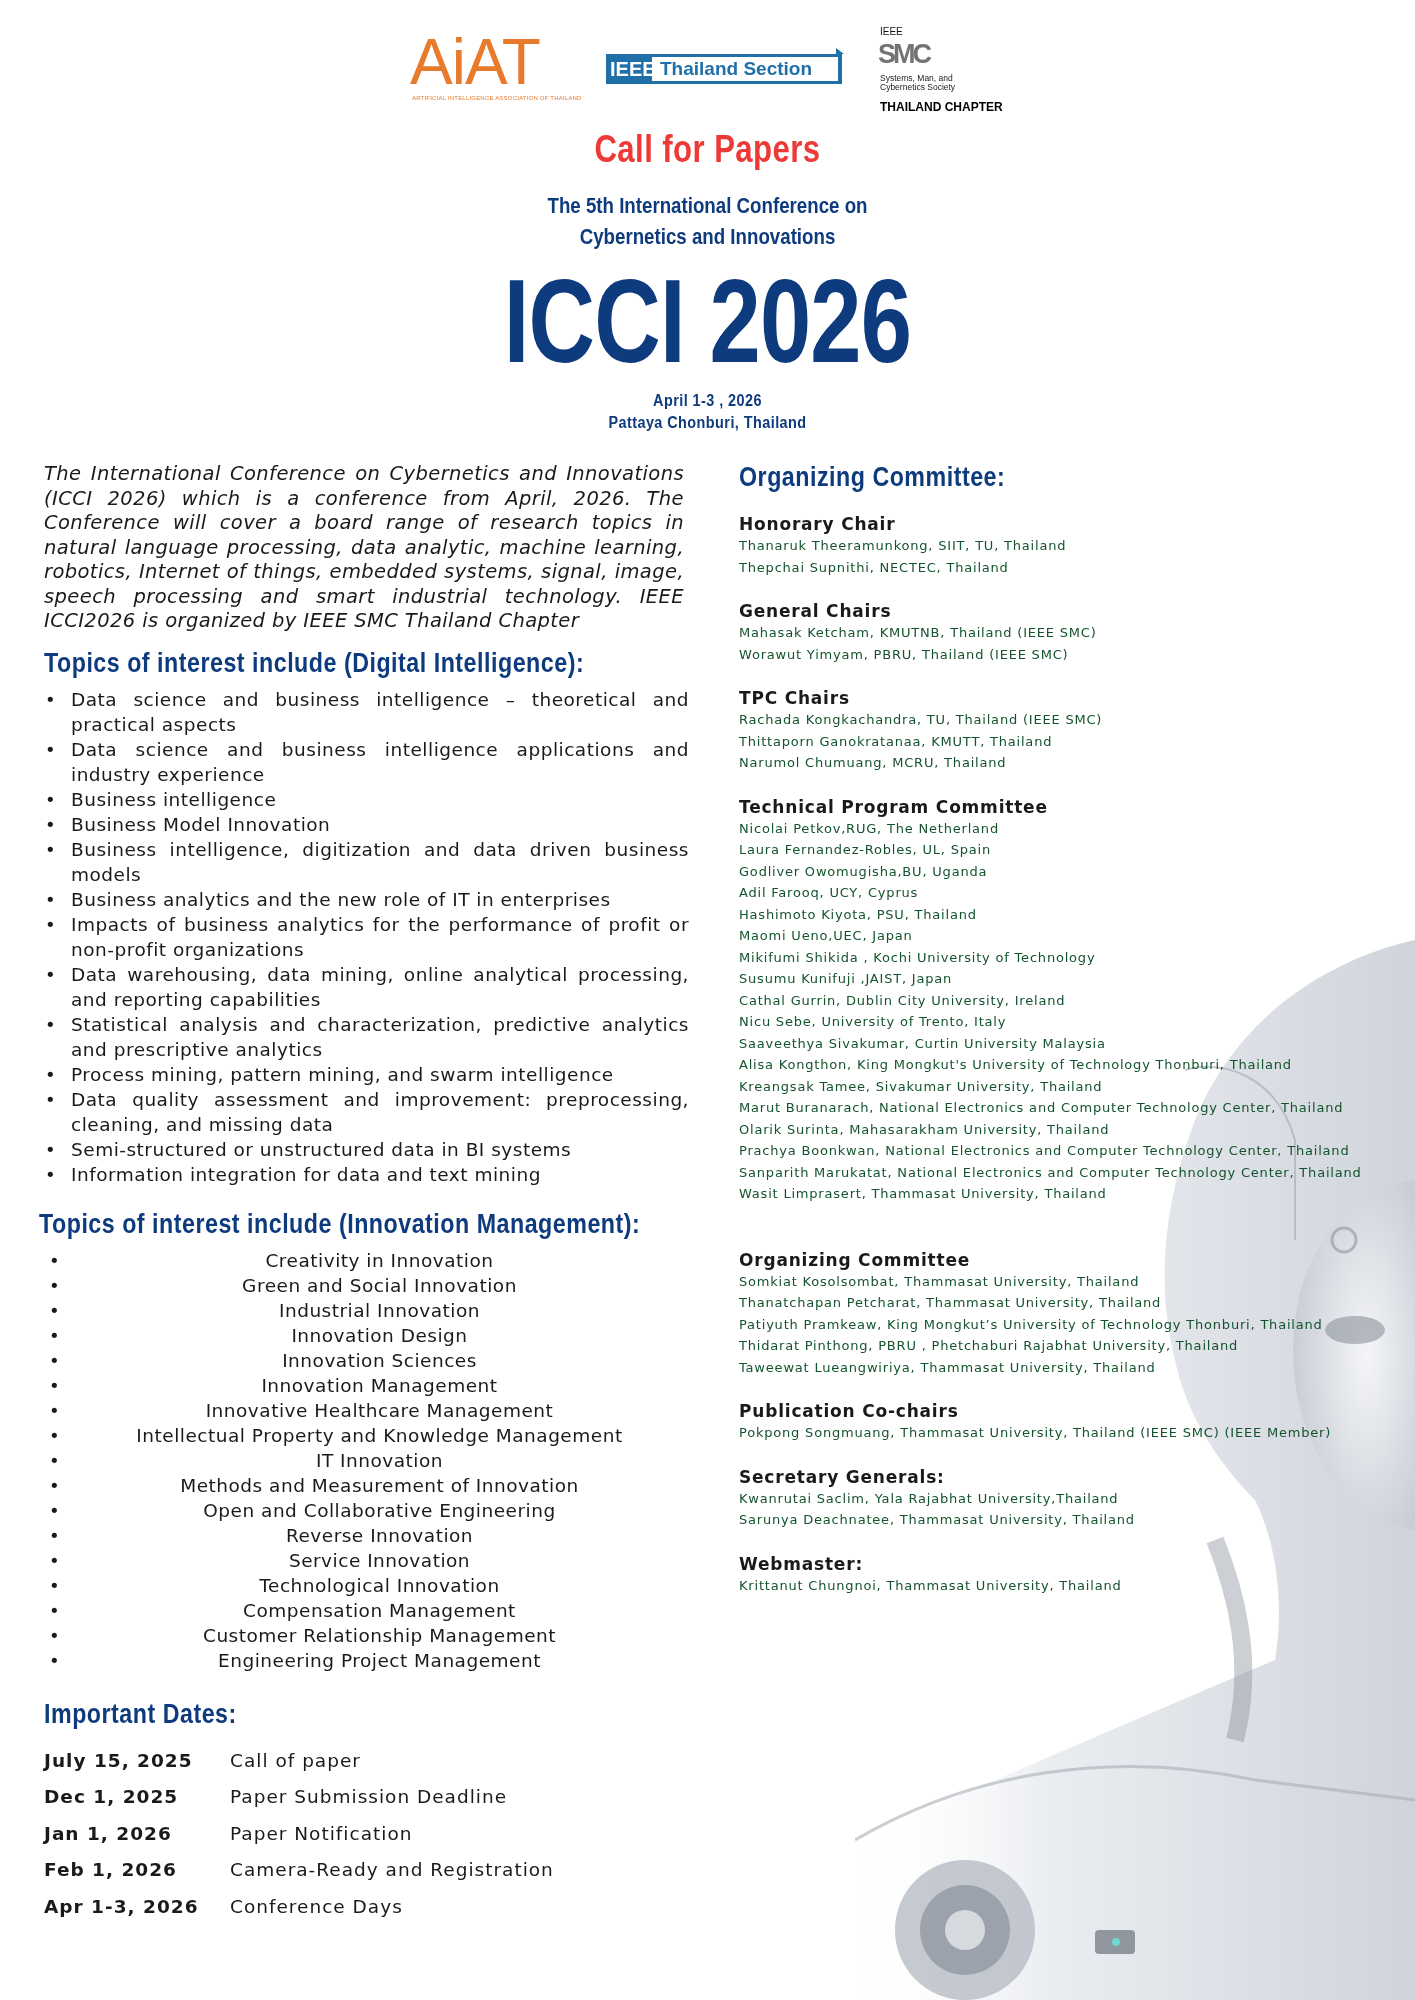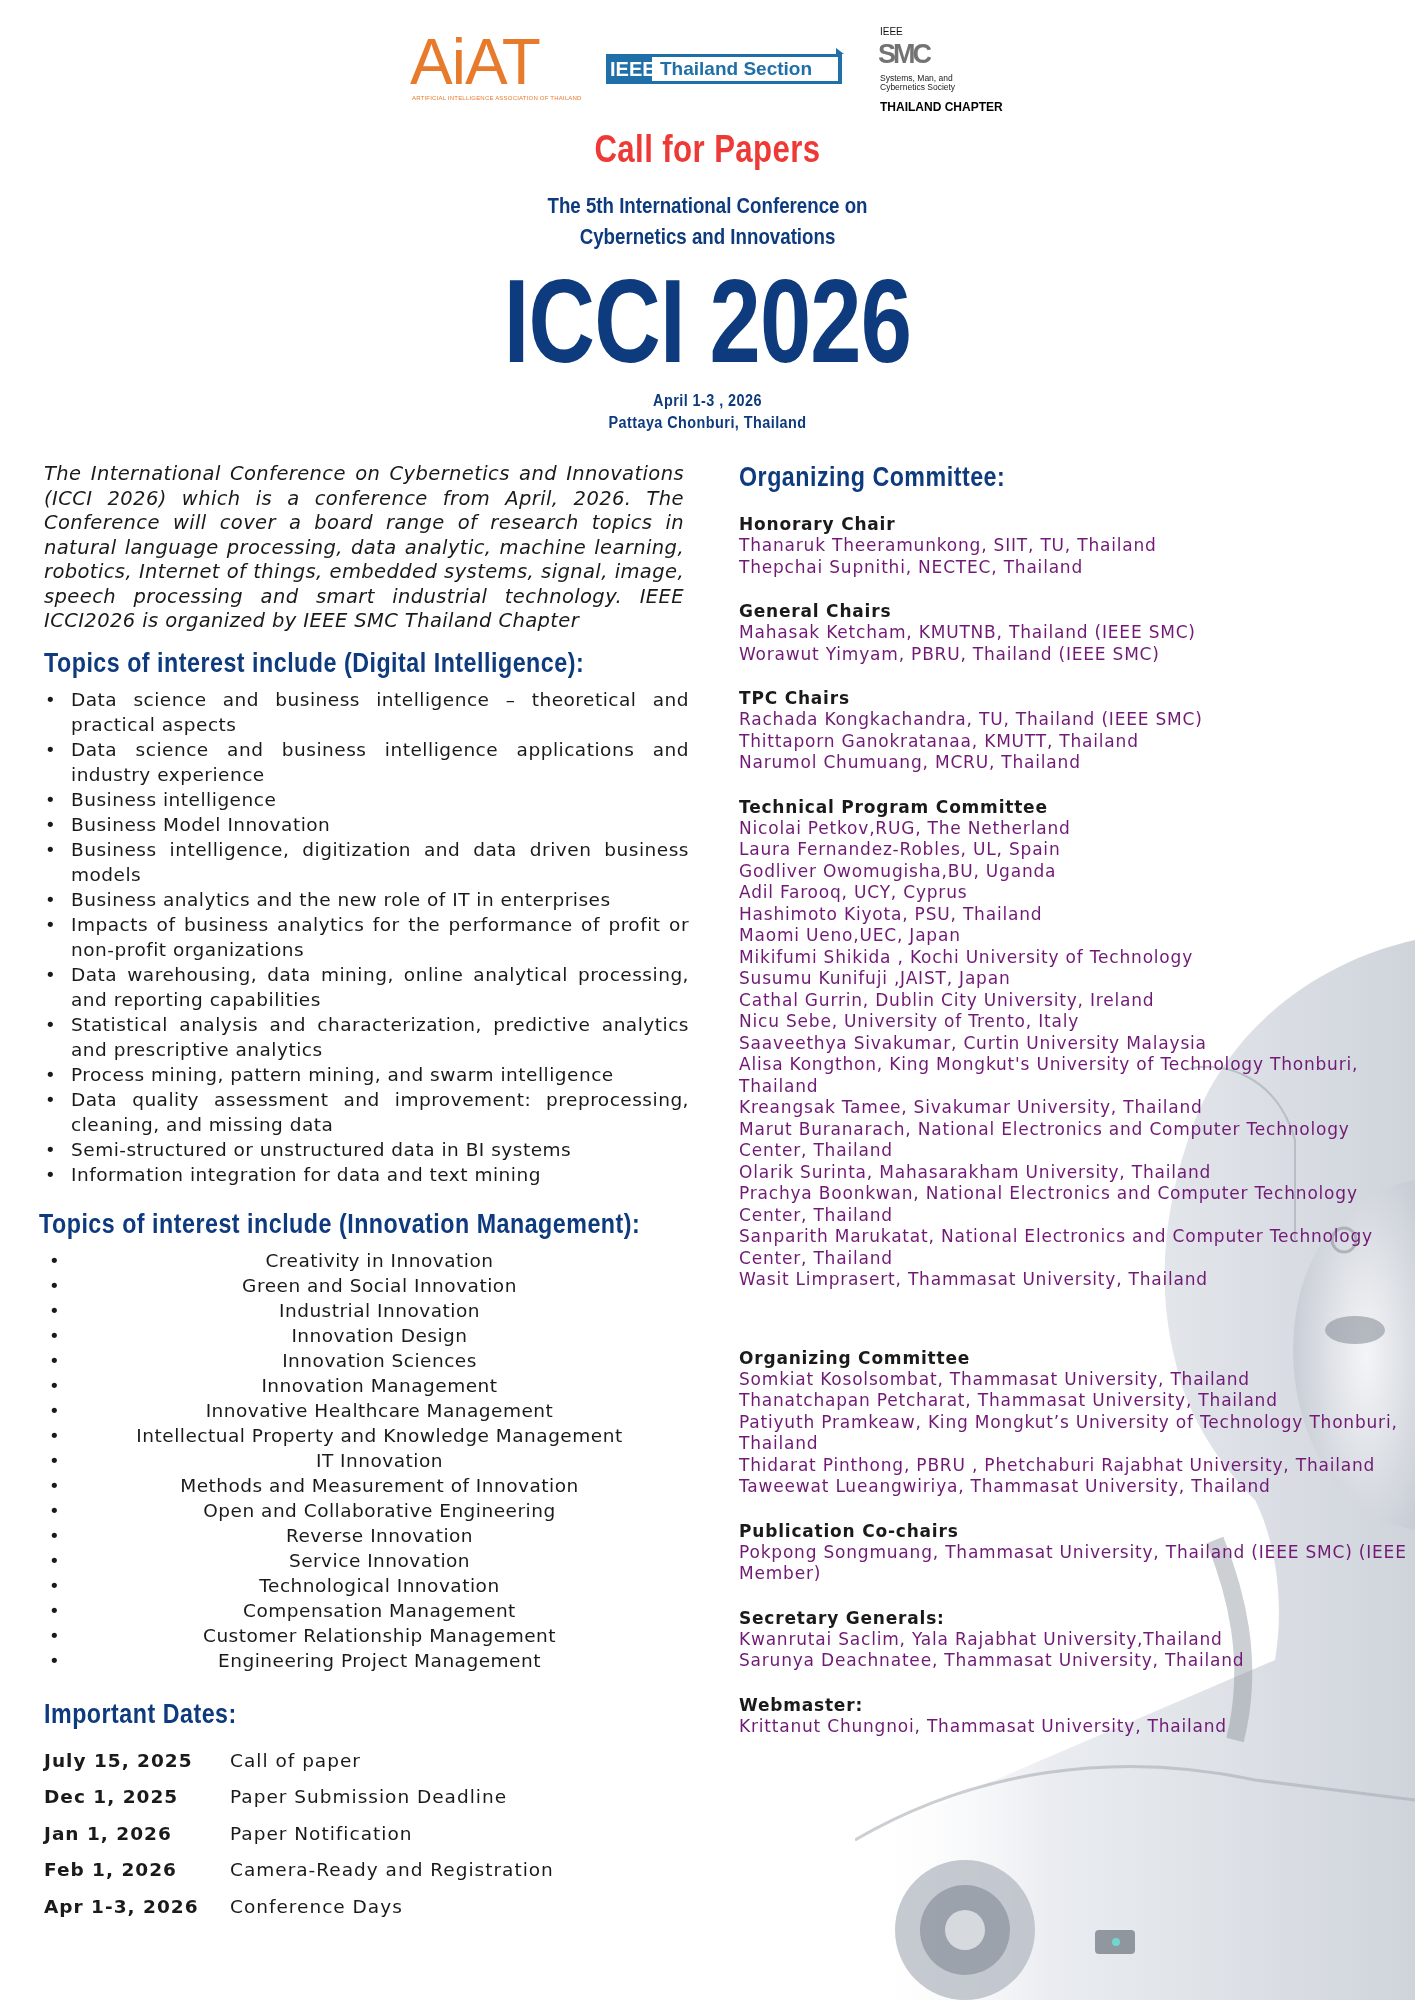--- a/index.html
+++ b/index.html
@@ -46,21 +46,21 @@
 
   .dates { margin-top: 20px; }
   .date-row { display: flex; height: 36.5px; }
   .date-k { width: 186px; font-weight: 700; font-size: 18.5px; letter-spacing: 1px; }
   .date-v { font-size: 18.5px; letter-spacing: 1px; }
 
   
   .right { position: absolute; left: 739px; top: 462px; width: 670px; z-index: 2; }
   .grp { margin-bottom: 22px; }
   .grp-h { font-weight: 700; font-size: 17px; line-height: 22px; letter-spacing: 0.8px; }
-  .grp-line { font-size: 17px; line-height: 21.5px; letter-spacing: 0.8px; color: #701a75; }
+  .grp-line { font-size: 13px; line-height: 21.5px; letter-spacing: 0.8px; color: #14532d; }
 </style>
 </head>
 <body>
 
 <svg class="robot-bg" viewBox="0 0 560 1060" preserveAspectRatio="none">
   <defs>
     <linearGradient id="rg" x1="0" y1="0" x2="1" y2="0">
       <stop offset="0" stop-color="#ffffff" stop-opacity="0"></stop>
       <stop offset="0.35" stop-color="#e6e9ee" stop-opacity="0.85"></stop>
       <stop offset="1" stop-color="#cfd4db"></stop>
@@ -196,21 +196,21 @@
     <div class="grp-line">Worawut Yimyam, PBRU, Thailand (IEEE SMC)</div>
   </div>
 
   <div class="grp">
     <div class="grp-h">TPC Chairs</div>
     <div class="grp-line">Rachada Kongkachandra, TU, Thailand (IEEE SMC)</div>
     <div class="grp-line">Thittaporn Ganokratanaa, KMUTT, Thailand</div>
     <div class="grp-line">Narumol Chumuang, MCRU, Thailand</div>
   </div>
 
-  <div class="grp" style="margin-bottom:56px">
+  <div class="grp" style="margin-bottom:44px">
     <div class="grp-h">Technical Program Committee</div>
     <div class="grp-line">Nicolai Petkov,RUG, The Netherland</div>
     <div class="grp-line">Laura Fernandez-Robles, UL, Spain</div>
     <div class="grp-line">Godliver Owomugisha,BU, Uganda</div>
     <div class="grp-line">Adil Farooq, UCY, Cyprus</div>
     <div class="grp-line">Hashimoto Kiyota, PSU, Thailand</div>
     <div class="grp-line">Maomi Ueno,UEC, Japan</div>
     <div class="grp-line">Mikifumi Shikida , Kochi University of Technology</div>
     <div class="grp-line">Susumu Kunifuji ,JAIST, Japan</div>
     <div class="grp-line">Cathal Gurrin, Dublin City University, Ireland</div>

